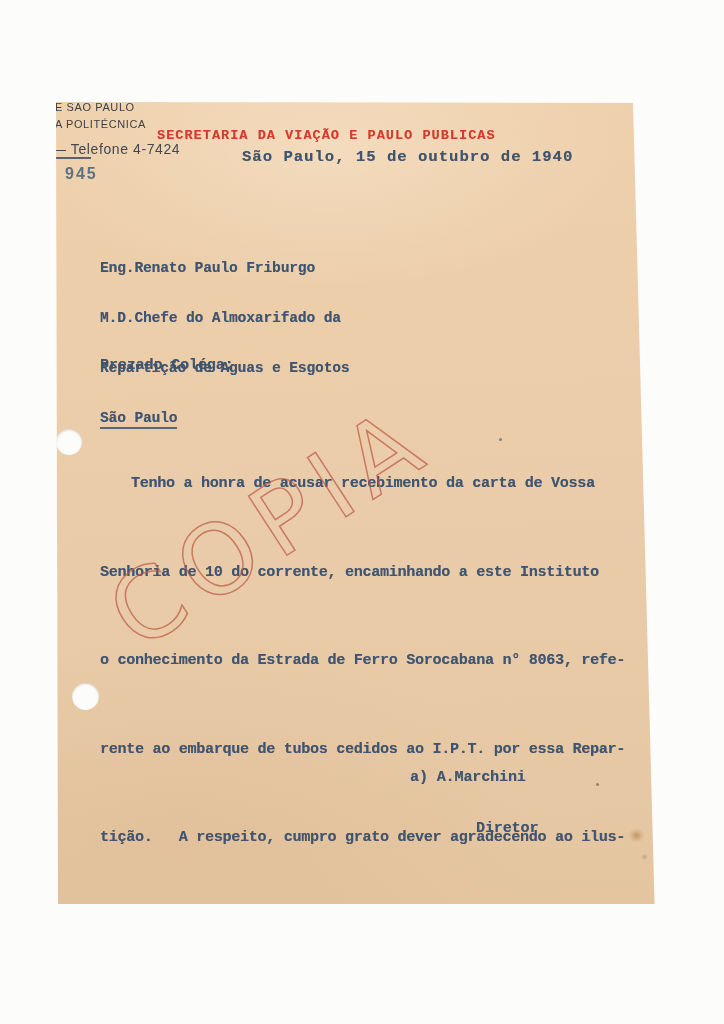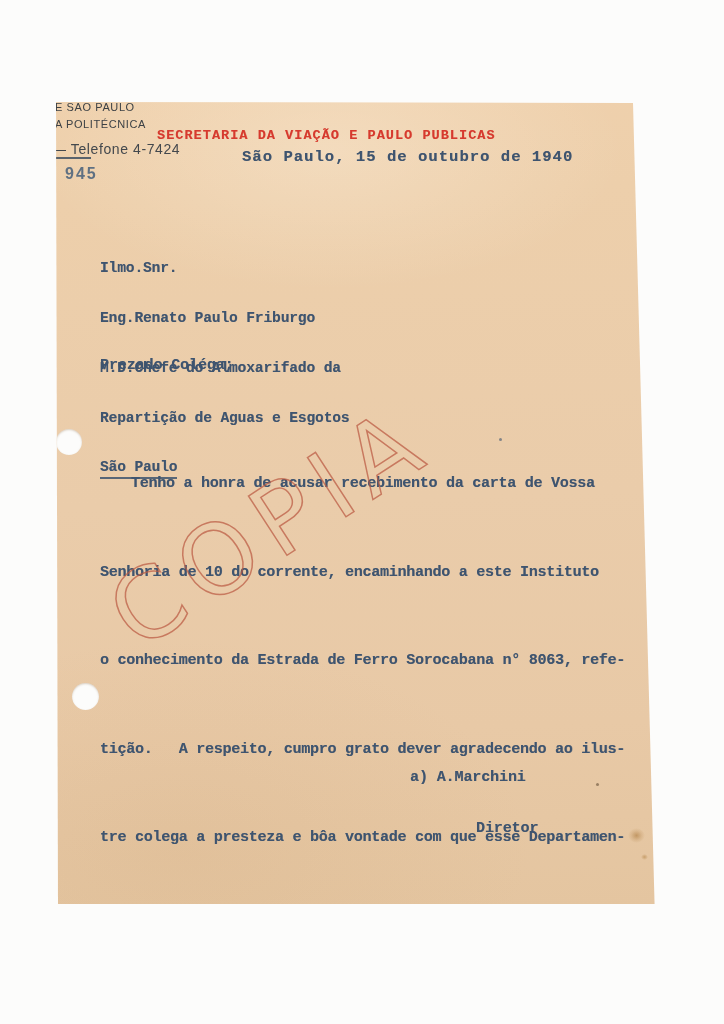--- a/index.html
+++ b/index.html
@@ -117,33 +117,33 @@
     <div class="lh lh-1">E SAO PAULO</div>
     <div class="lh lh-2">A POLITÉCNICA</div>
     <div class="lh lh-3">— Telefone 4-7424</div>
     <div class="lh-rule"></div>
     <div class="doc-number">945</div>
 
     <div class="heading">SECRETARIA DA VIAÇÃO E PAULO PUBLICAS</div>
     <div class="dateline ink">São Paulo, 15 de outubro de 1940</div>
 
     <div class="recipient ink">
-      <div>Ilmo.Snr.</div>
       <div>Eng.Renato Paulo Friburgo</div>
       <div>M.D.Chefe do Almoxarifado da</div>
       <div>Repartição de Aguas e Esgotos</div>
       <div><span class="city">São Paulo</span></div>
     </div>
 
     <div class="salutation ink">Prezado Coléga;</div>
 
     <div class="body-text ink">
       <div class="bline indent">Tenho a honra de acusar recebimento da carta de Vossa</div>
       <div class="bline">Senhoria de 10 do corrente, encaminhando a este Instituto</div>
       <div class="bline">o conhecimento da Estrada de Ferro Sorocabana n° 8063, refe-</div>
+      <div class="bline">rente ao embarque de tubos cedidos ao I.P.T. por essa Repar-</div>
       <div class="bline">tição.   A respeito, cumpro grato dever agradecendo ao ilus-</div>
       <div class="bline">tre colega a presteza e bôa vontade com que esse Departamen-</div>
       <div class="bline">to, com espirito de alta colaboração, atendeu ao solicitado</div>
       
       
       
     </div>
 
     <div class="signature ink">
       <div>a) A.Marchini</div>

